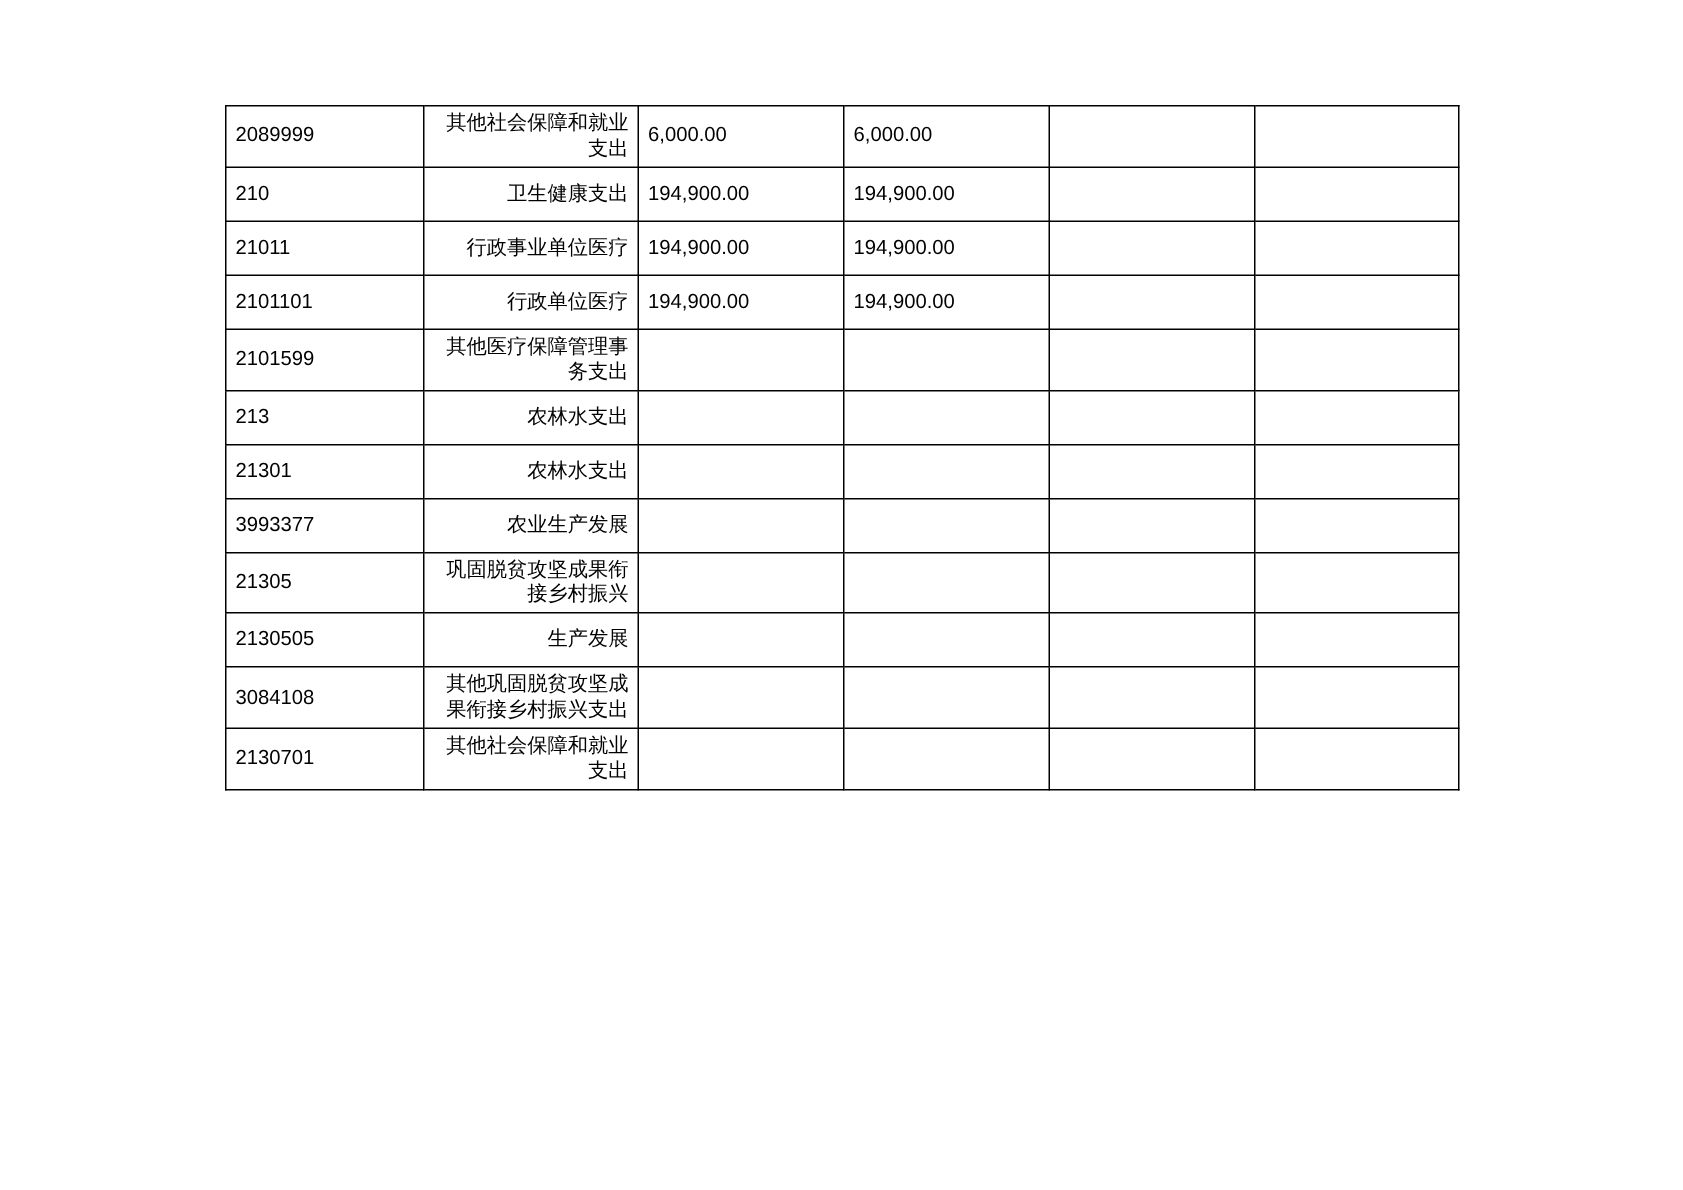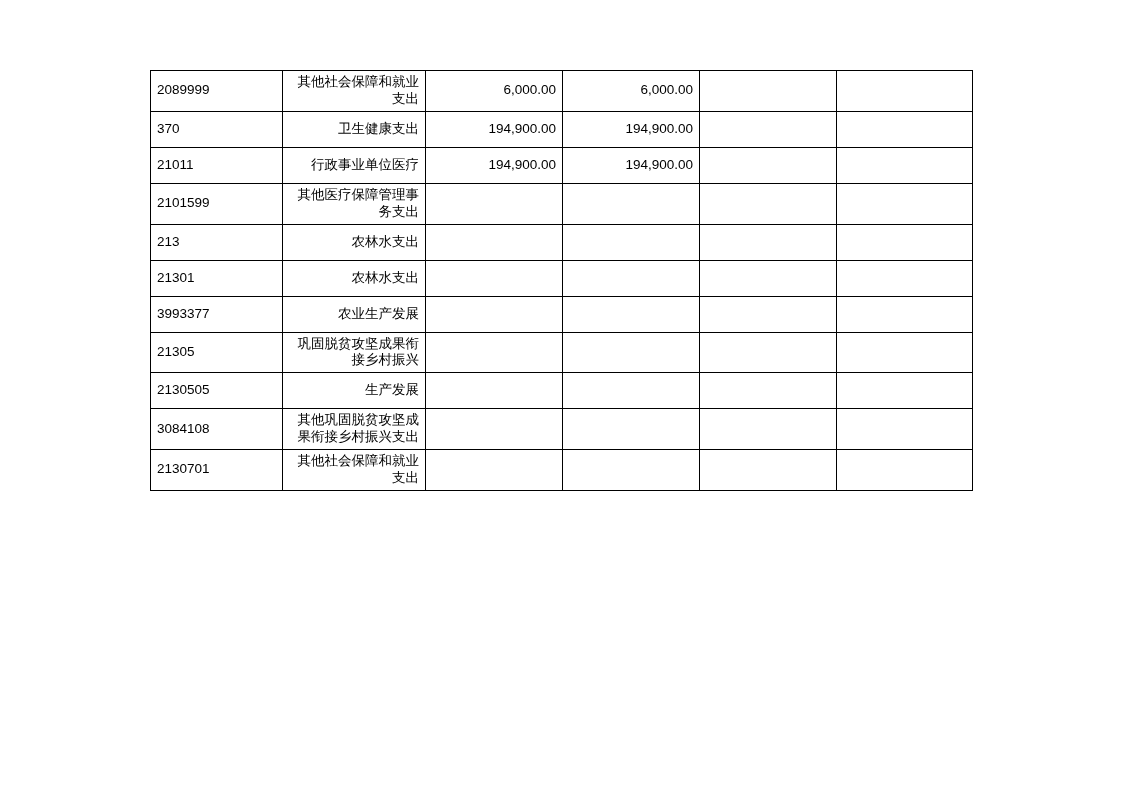--- a/index.html
+++ b/index.html
@@ -50,21 +50,20 @@
   td.code {
     text-align: left;
     font-family: "Liberation Sans", sans-serif;
     font-size: 13px;
     white-space: nowrap;
   }
   td.name {
     text-align: right;
   }
   td.num {
-    text-align: right;
     font-family: "Liberation Sans", sans-serif;
     font-size: 13px;
     white-space: nowrap;
   }
   
   .lvl0 { padding-left: 4px; }
   .lvl1 { padding-left: 22px; }
   .lvl2 { padding-left: 40px; }
   .lvl3 { padding-left: 56px; }
 </style>
@@ -84,30 +83,38 @@
     <tbody id="table-body">
         <tr>
           <td class="code lvl3">2089999</td>
           <td class="name">其他社会保障和就业支出</td>
           <td class="num">6,000.00</td>
           <td class="num">6,000.00</td>
           <td class="num"></td>
           <td class="num"></td>
         </tr>
         <tr>
-          <td class="code lvl0">370</td>
+          <td class="code lvl0">210</td>
           <td class="name">卫生健康支出</td>
           <td class="num">194,900.00</td>
           <td class="num">194,900.00</td>
           <td class="num"></td>
           <td class="num"></td>
         </tr>
         <tr>
           <td class="code lvl1">21011</td>
           <td class="name">行政事业单位医疗</td>
+          <td class="num">194,900.00</td>
+          <td class="num">194,900.00</td>
+          <td class="num"></td>
+          <td class="num"></td>
+        </tr>
+        <tr>
+          <td class="code lvl2">2101101</td>
+          <td class="name">行政单位医疗</td>
           <td class="num">194,900.00</td>
           <td class="num">194,900.00</td>
           <td class="num"></td>
           <td class="num"></td>
         </tr>
         <tr>
           <td class="code lvl2">2101599</td>
           <td class="name">其他医疗保障管理事务支出</td>
           <td class="num"></td>
           <td class="num"></td>

